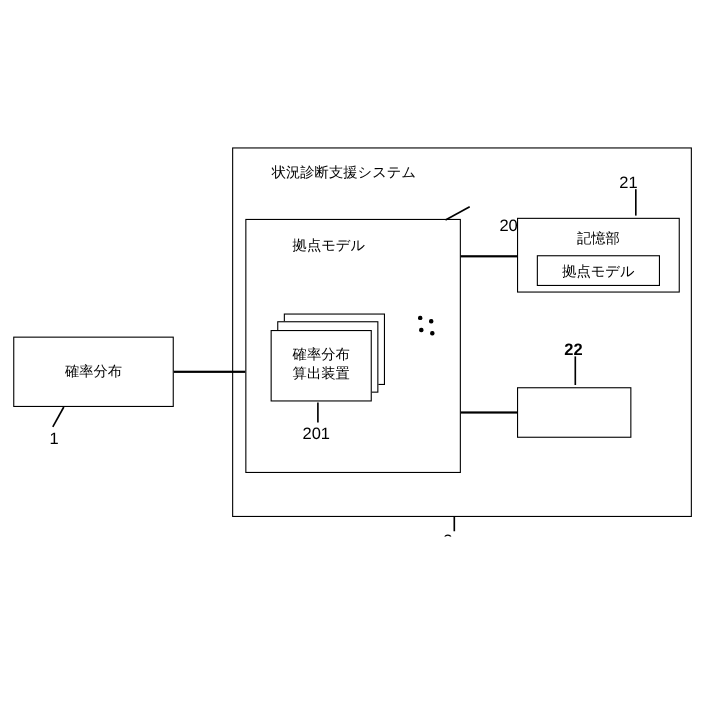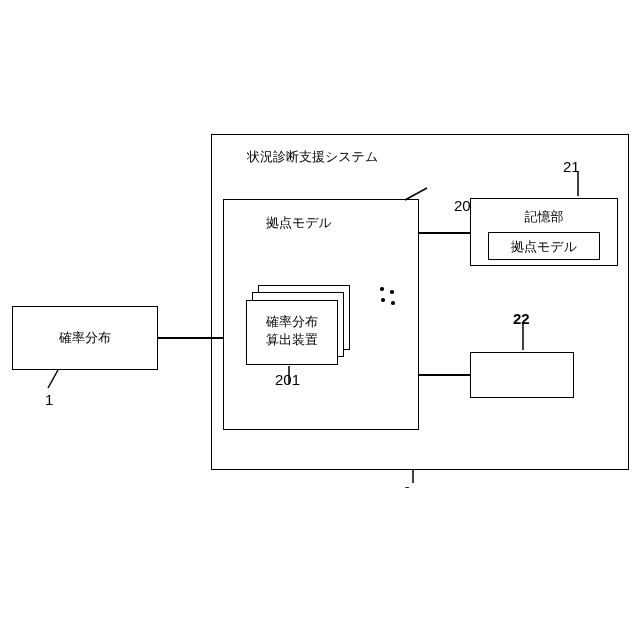--- a/index.html
+++ b/index.html
@@ -84,21 +84,21 @@
   #conn-memory { left: 419px; top: 232px; width: 51px; }
   #conn-display { left: 419px; top: 374px; width: 51px; }
 
   
   .leader { position: absolute; }
   .leader svg { display: block; overflow: visible; }
 
   #ref-20 { left: 454px; top: 181px; margin-top: 16px; }
   #ref-21 { left: 563px; top: 158px; }
   #ref-22 { left: 513px; top: 310px; font-weight: bold; }
-  #ref-201 { left: 275px; top: 371px; }
+  #ref-201 { left: 275px; top: 386px; }
   #ref-1 { left: 45px; top: 391px; }
   #ref-2 { left: 403px; top: 483px; }
 </style>
 </head>
 <body>
 
 <div id="canvas">
 
   <div class="box" id="system-box"></div>
   <div class="lbl" id="system-title">状況診断支援システム</div>

